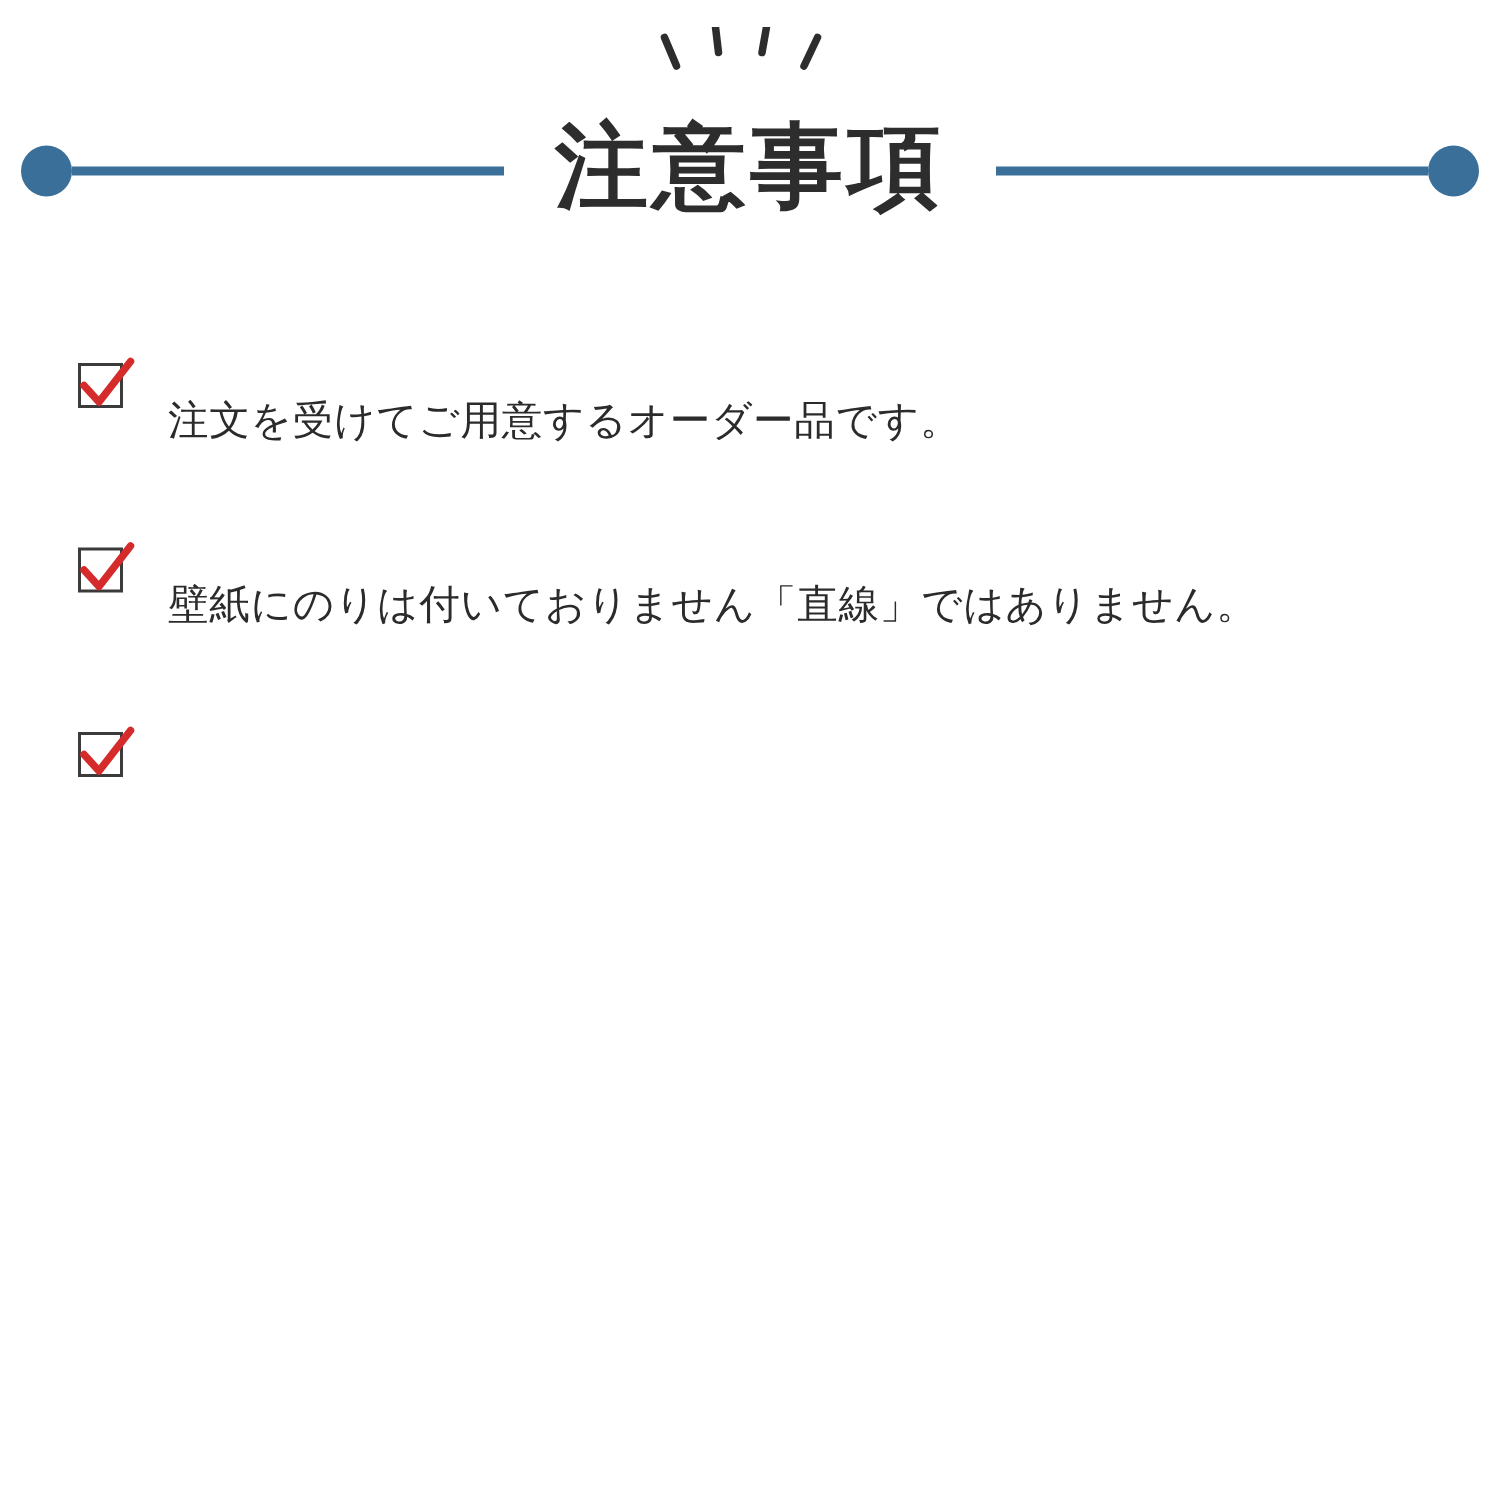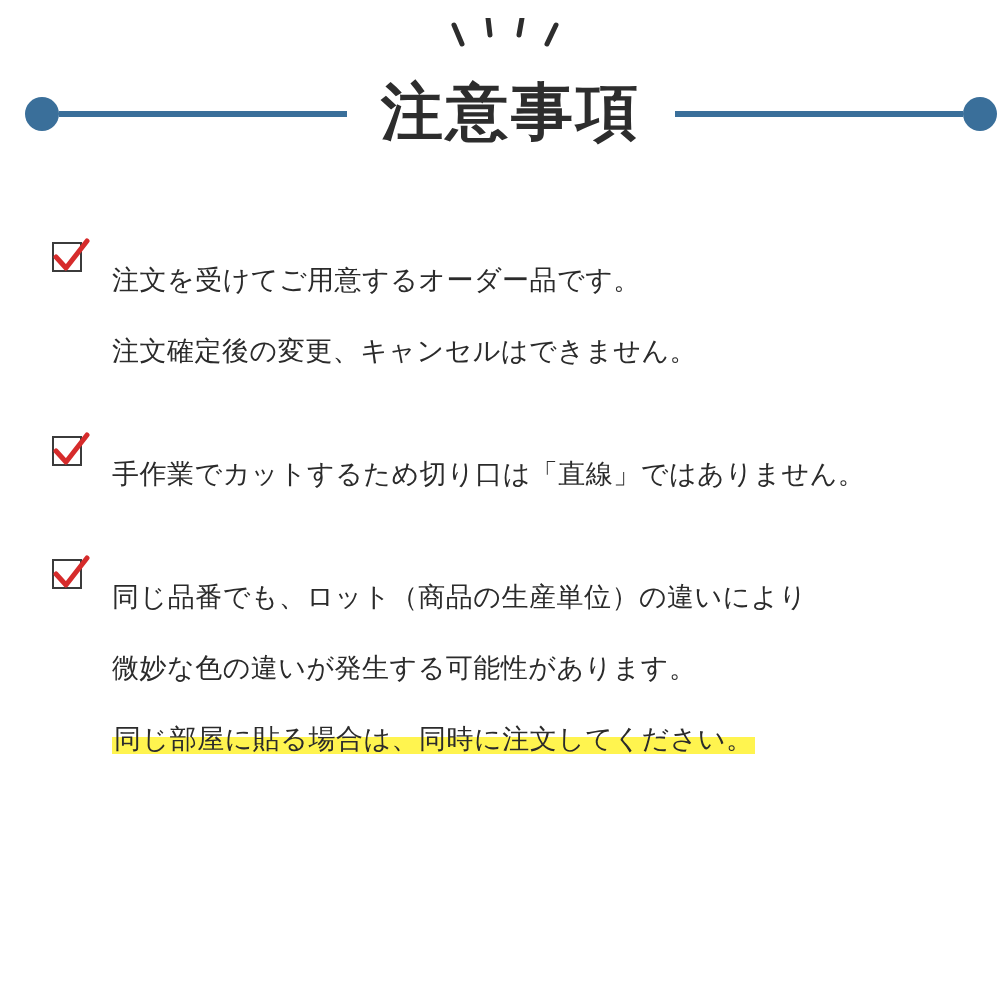--- a/index.html
+++ b/index.html
@@ -12,21 +12,20 @@
     background: #ffffff;
     font-family: "Liberation Sans", "DejaVu Sans", sans-serif;
     color: #2b2b2b;
     overflow: hidden;
   }
   .page {
     position: relative;
     width: 1000px;
     height: 1000px;
     box-sizing: border-box;
-    padding-left: 11px;
   }
 
   
   .header {
     position: relative;
     height: 185px;
   }
   .sparkle {
     position: absolute;
     top: 18px;
@@ -149,42 +148,36 @@
   <div class="list">
       <div class="item">
         <div class="check">
           <div class="box"></div>
           <svg viewBox="0 0 40 40">
             <path d="M6 19 L16 30 L37 3" fill="none" stroke="#d62b2b" stroke-width="5" stroke-linecap="round" stroke-linejoin="round"></path>
           </svg>
         </div>
         <div class="lines">
           <div class="line-text"><span>注文を受けてご用意するオーダー品です。</span></div>
-          <div class="line-text"><span>注文確定後の変更、キャンセルはできません。</span></div>
         </div>
       </div>
       <div class="item">
         <div class="check">
           <div class="box"></div>
           <svg viewBox="0 0 40 40">
             <path d="M6 19 L16 30 L37 3" fill="none" stroke="#d62b2b" stroke-width="5" stroke-linecap="round" stroke-linejoin="round"></path>
           </svg>
         </div>
         <div class="lines">
-          <div class="line-text"><span>手作業でカットするため切り口は「直線」ではありません。</span></div>
+          <div class="line-text"><span>壁紙にのりは付いておりません「直線」ではありません。</span></div>
         </div>
       </div>
       <div class="item">
         <div class="check">
           <div class="box"></div>
           <svg viewBox="0 0 40 40">
             <path d="M6 19 L16 30 L37 3" fill="none" stroke="#d62b2b" stroke-width="5" stroke-linecap="round" stroke-linejoin="round"></path>
           </svg>
         </div>
-        <div class="lines">
-          <div class="line-text"><span>同じ品番でも、ロット（商品の生産単位）の違いにより</span></div>
-          <div class="line-text"><span>微妙な色の違いが発生する可能性があります。</span></div>
-          <div class="line-text"><span class="hl">同じ部屋に貼る場合は、同時に注文してください。</span></div>
-        </div>
       </div>
     </div>
 
 </div>
 
 </body></html>

